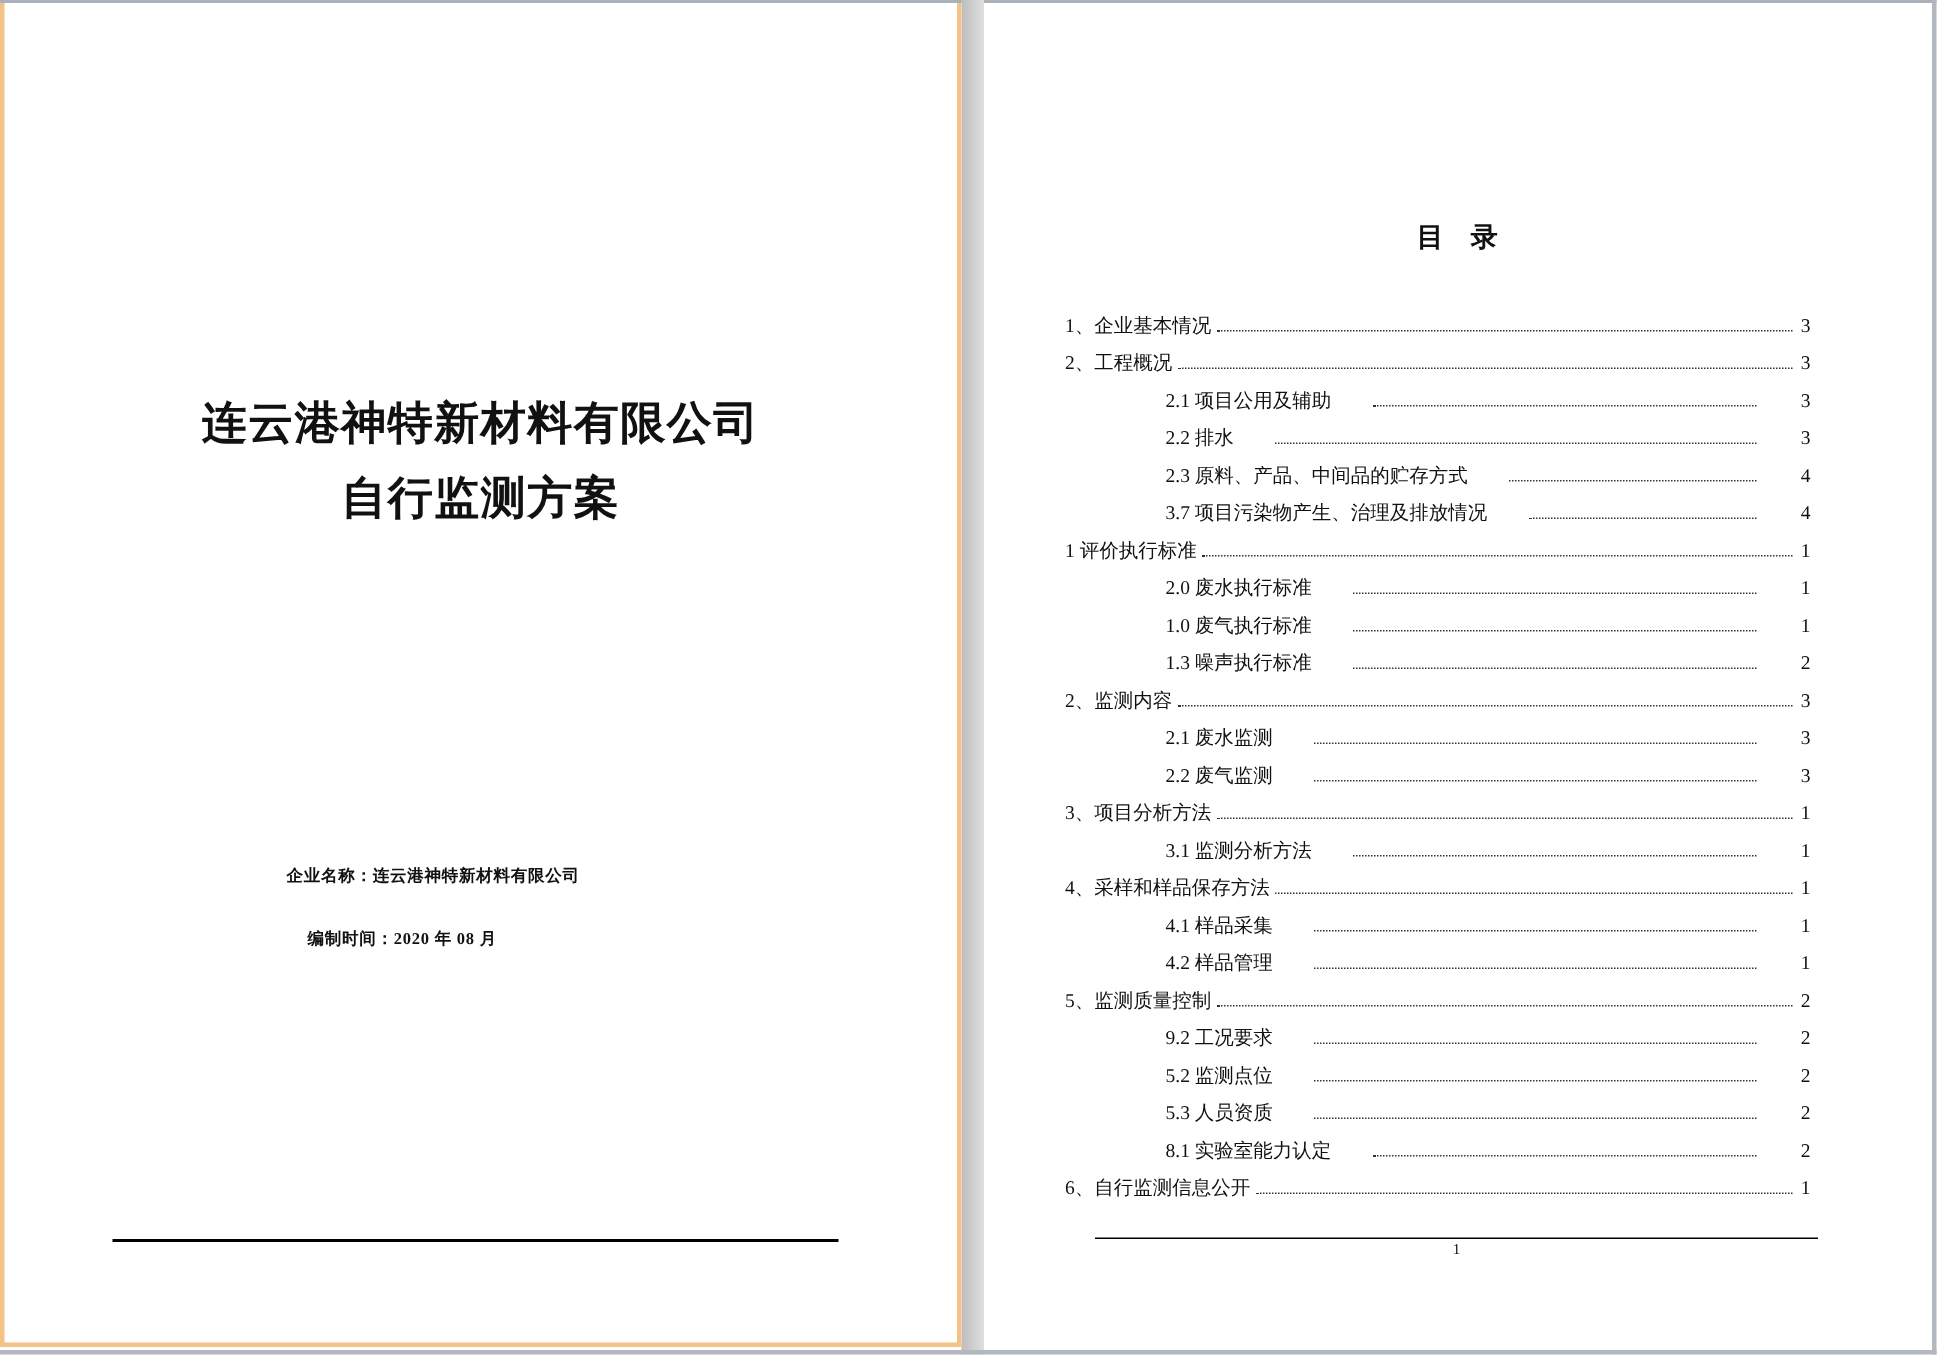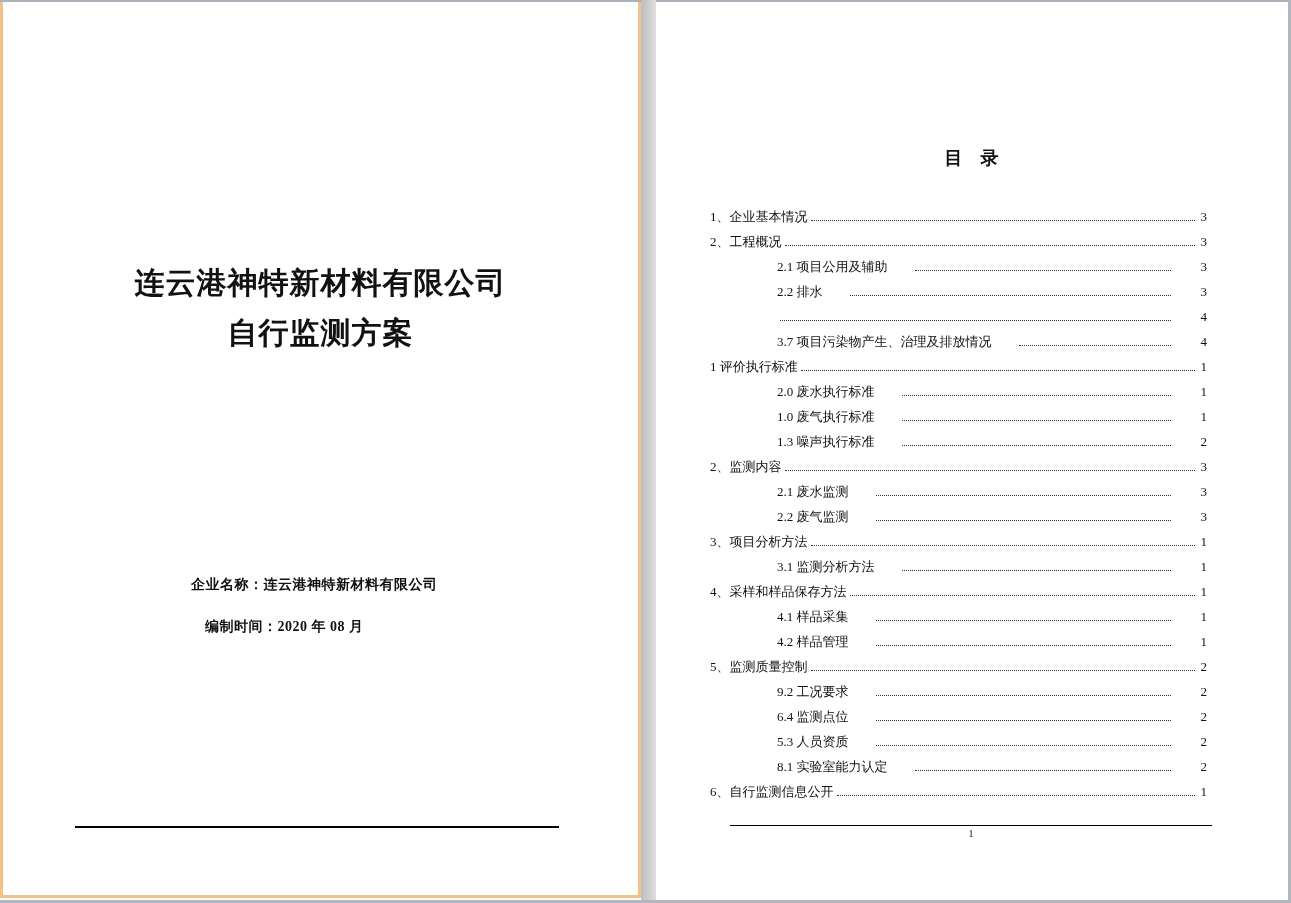--- a/index.html
+++ b/index.html
@@ -30,21 +30,21 @@
 
   
   .cover-title{
     position:absolute;left:0;right:0;text-align:center;
     font-size:30px;font-weight:bold;letter-spacing:1px;line-height:36px;
     white-space:nowrap;
   }
   .cover-title.line1{top:263px;text-align:center;}
   .cover-title.line2{top:313px;}
   .cover-meta{
-    position:absolute;font-size:14px;font-weight:bold;
+    position:absolute;font-size:11px;font-weight:bold;
     letter-spacing:0.5px;white-space:nowrap;
   }
   .cover-company{left:188px;top:574px;}
   .cover-date{left:202px;top:616px;}
   .cover-footer-rule{position:absolute;left:72px;top:824px;width:484px;height:2px;background:#000;}
 
   
   .toc-header{
     position:absolute;left:0;right:0;top:144px;text-align:center;
     font-size:18px;font-weight:bold;white-space:nowrap;
@@ -98,20 +98,21 @@
         <span class="toc-label">2.1 项目公用及辅助</span>
         <span class="toc-leader"></span>
         <span class="toc-page-num">3</span>
       </div>
       <div class="toc-row sub">
         <span class="toc-label">2.2 排水</span>
         <span class="toc-leader"></span>
         <span class="toc-page-num">3</span>
       </div>
       <div class="toc-row sub">
+        <span class="toc-label">2.3 原料、产品、中间品的贮存方式</span>
         <span class="toc-leader"></span>
         <span class="toc-page-num">4</span>
       </div>
       <div class="toc-row sub">
         <span class="toc-label">3.7 项目污染物产生、治理及排放情况</span>
         <span class="toc-leader"></span>
         <span class="toc-page-num">4</span>
       </div>
       <div class="toc-row">
         <span class="toc-label">1 评价执行标准</span>
@@ -177,21 +178,21 @@
         <span class="toc-label">5、监测质量控制</span>
         <span class="toc-leader"></span>
         <span class="toc-page-num">2</span>
       </div>
       <div class="toc-row sub">
         <span class="toc-label">9.2 工况要求</span>
         <span class="toc-leader"></span>
         <span class="toc-page-num">2</span>
       </div>
       <div class="toc-row sub">
-        <span class="toc-label">6.4 监测点位</span>
+        <span class="toc-label">5.2 监测点位</span>
         <span class="toc-leader"></span>
         <span class="toc-page-num">2</span>
       </div>
       <div class="toc-row sub">
         <span class="toc-label">5.3 人员资质</span>
         <span class="toc-leader"></span>
         <span class="toc-page-num">2</span>
       </div>
       <div class="toc-row sub">
         <span class="toc-label">8.1 实验室能力认定</span>

